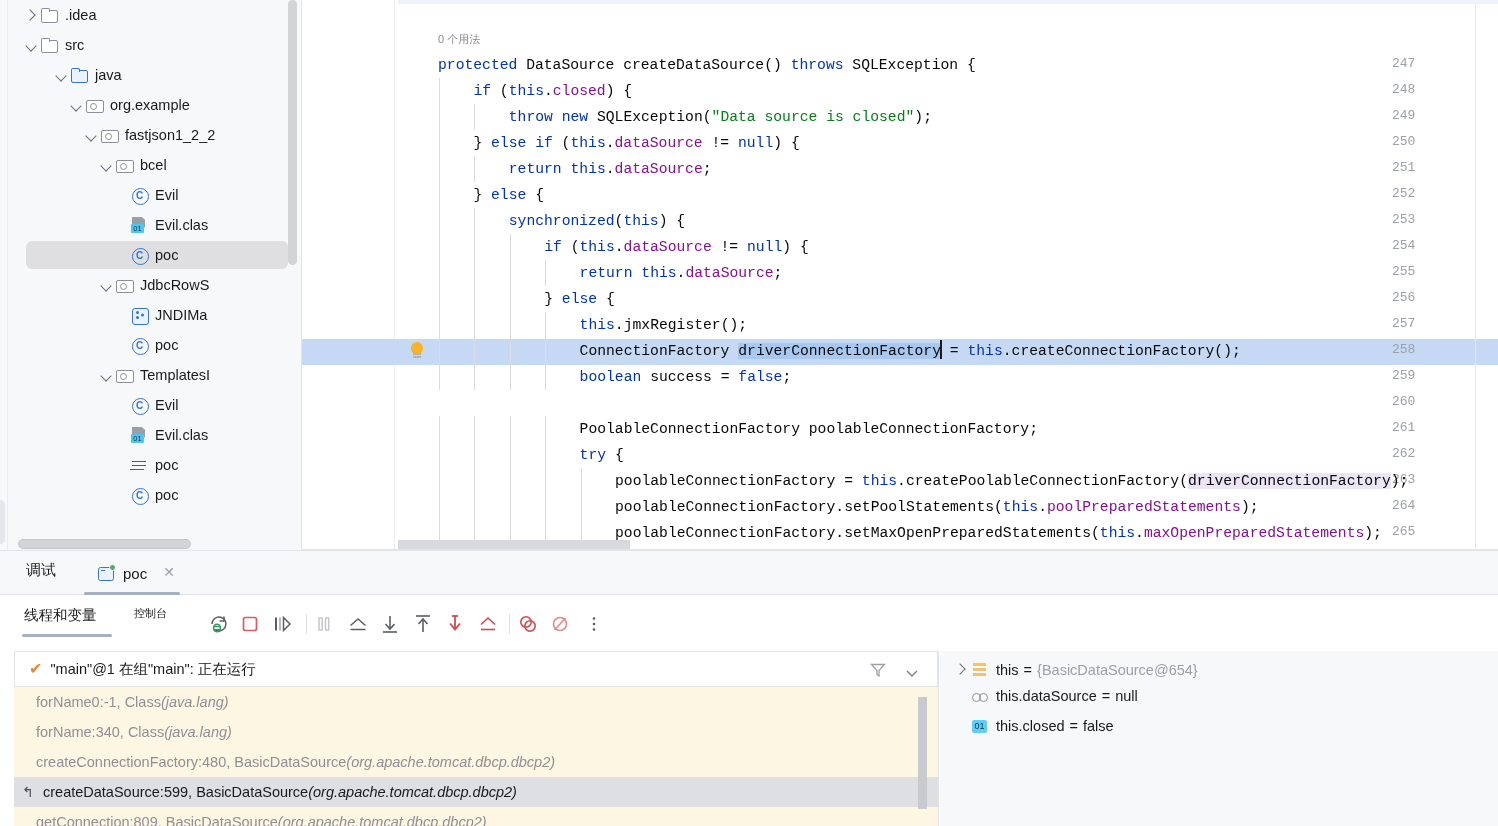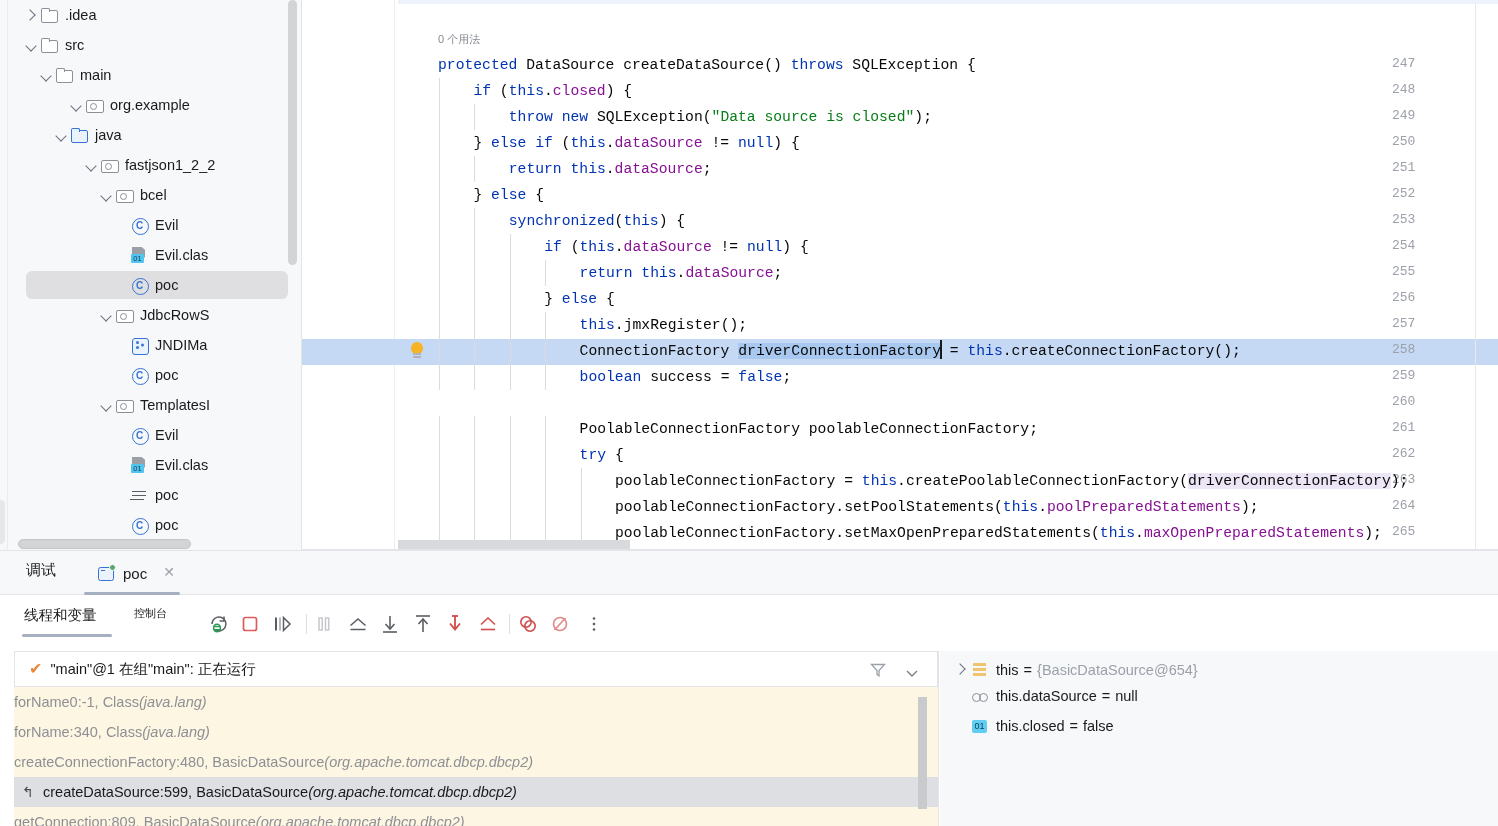--- a/index.html
+++ b/index.html
@@ -263,21 +263,21 @@
   #frames-header-text { margin-left: 8px; font-size: 14.5px; color: #1a1a1c; }
   #filter-icon { position: absolute; right: 50px; top: 9px; width: 18px; height: 18px; }
   #frames-collapse { position: absolute; right: 18px; top: 12px; width: 14px; height: 10px; }
 
   #frames-list {
     position: absolute; left: 14px; top: 136px; width: 924px; height: 140px;
     background: #fdf6e3; overflow: hidden;
   }
   .frame-row {
     position: relative; height: 30px; display: flex; align-items: center;
-    white-space: nowrap; font-size: 14.5px;
+    padding-left: 22px; white-space: nowrap; font-size: 14.5px;
   }
   .frame-row.current {
     background: #dedfe2; padding-left: 8px; color: #1a1a1c;
   }
   .frame-row.dim { color: #8f9095; }
   .frame-row .pkg-it { font-style: italic; }
   .ret-icon {
     display:inline-block; width: 16px; margin-right: 5px; color: #4a4c52; font-size: 14px;
   }
   #frames-vscroll {
@@ -339,34 +339,29 @@
           <div class="tree-row" style="padding-left: 15px;">
             <span class="chev right"></span>
             <span class="ico folder"></span>
             <span class="tree-label">.idea</span>
           </div>
           <div class="tree-row" style="padding-left: 15px;">
             <span class="chev down"></span>
             <span class="ico folder"></span>
             <span class="tree-label">src</span>
           </div>
-          <div class="tree-row" style="padding-left: 30px;">
+          <div class="tree-row" style="padding-left: 45px;">
             <span class="chev down"></span>
-            <span class="ico folder"></span>
-            <span class="tree-label">main</span>
+            <span class="ico folderblue"></span>
+            <span class="tree-label">java</span>
           </div>
           <div class="tree-row" style="padding-left: 60px;">
             <span class="chev down"></span>
             <span class="ico pkg"></span>
             <span class="tree-label">org.example</span>
-          </div>
-          <div class="tree-row" style="padding-left: 45px;">
-            <span class="chev down"></span>
-            <span class="ico folderblue"></span>
-            <span class="tree-label">java</span>
           </div>
           <div class="tree-row" style="padding-left: 75px;">
             <span class="chev down"></span>
             <span class="ico pkg"></span>
             <span class="tree-label">fastjson1_2_2</span>
           </div>
           <div class="tree-row" style="padding-left: 90px;">
             <span class="chev down"></span>
             <span class="ico pkg"></span>
             <span class="tree-label">bcel</span>

